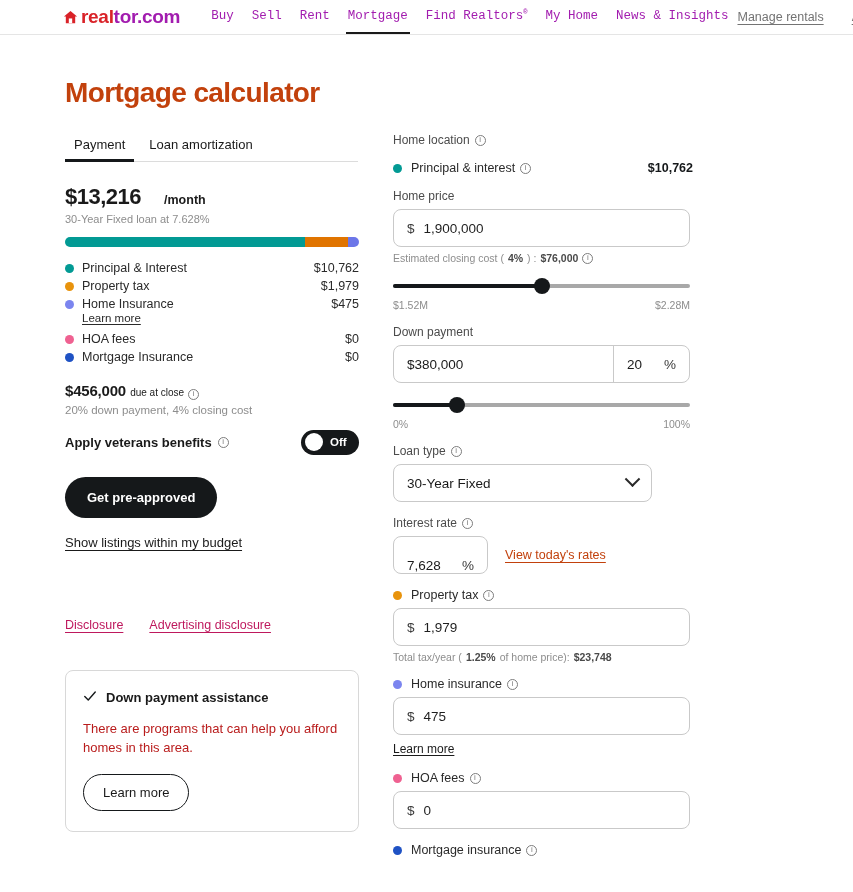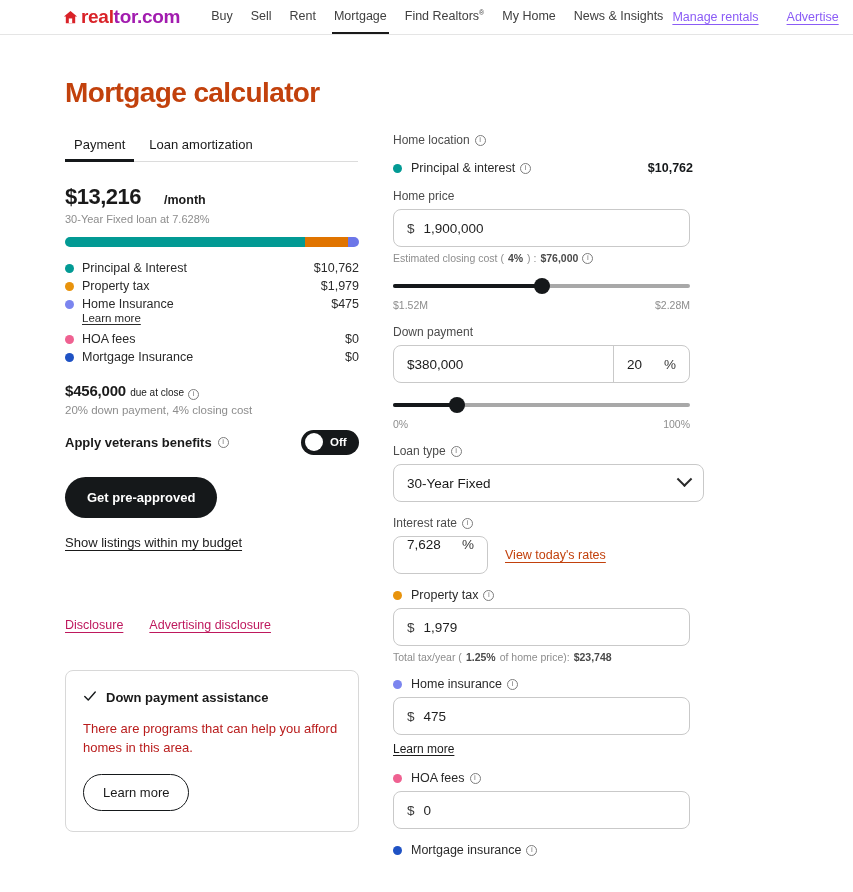--- a/index.html
+++ b/index.html
@@ -27,41 +27,42 @@
     font-weight: 700;
     letter-spacing: -0.3px;
   }
   .logo-house { margin-right: 3px; display:flex; align-items:center; }
   .logo-real { color: #d92228; }
   .logo-tor  { color: #a21caf; }
 
   .nav { display: flex; align-items: center; margin-left: 22px; gap: 0px; }
   .nav-item {
     font-size: 12.5px;
-    color: #404040;
+    color: #a21caf;
     padding: 9px 9px 11px 9px;
     cursor: pointer;
     white-space: nowrap;
     position: relative;
+    font-family: Liberation Mono, monospace;
   }
   .nav-item.active::after {
     content: "";
     position: absolute;
     left: 7px; right: 7px; bottom: 0;
     height: 2px; background: #1a1a1a;
   }
   .nav-item sup { font-size: 7px; vertical-align: super; }
 
   .header-right {
     margin-left: auto;
     display: flex; align-items: center; gap: 28px;
   }
   .header-link {
     font-size: 12.5px;
-    color: #8b5cf6;
+    color: #737373;
     text-decoration: underline;
     text-underline-offset: 3px;
     cursor: pointer;
     white-space: nowrap;
   }
 
   
   .page { padding: 0; position: relative; }
   h1.page-title {
     font-size: 28px;
@@ -276,28 +277,28 @@
     display: flex; align-items: center;
     padding: 0 13px;
     font-size: 13.5px;
   }
   .input-split .right .pct { margin-left: auto; color: #3a3a3a; }
 
   .input-small {
     width: 95px; height: 38px;
     border: 1px solid #c9c9c9;
     border-radius: 8px;
-    display: flex; align-items: flex-start;
+    display: flex; align-items: flex-end;
     padding: 0 13px;
     font-size: 13.5px;
   }
   .input-small .pct { margin-left: auto; color: #3a3a3a; }
 
   .select-box {
-    width: 311px; height: 38px;
+    width: 259px; height: 38px;
     border: 1px solid #c9c9c9;
     border-radius: 8px;
     display: flex; align-items: center;
     padding: 0 13px;
     font-size: 13.5px;
     cursor: pointer;
   }
   .chev {
     margin-left: auto;
     width: 11px; height: 11px;

